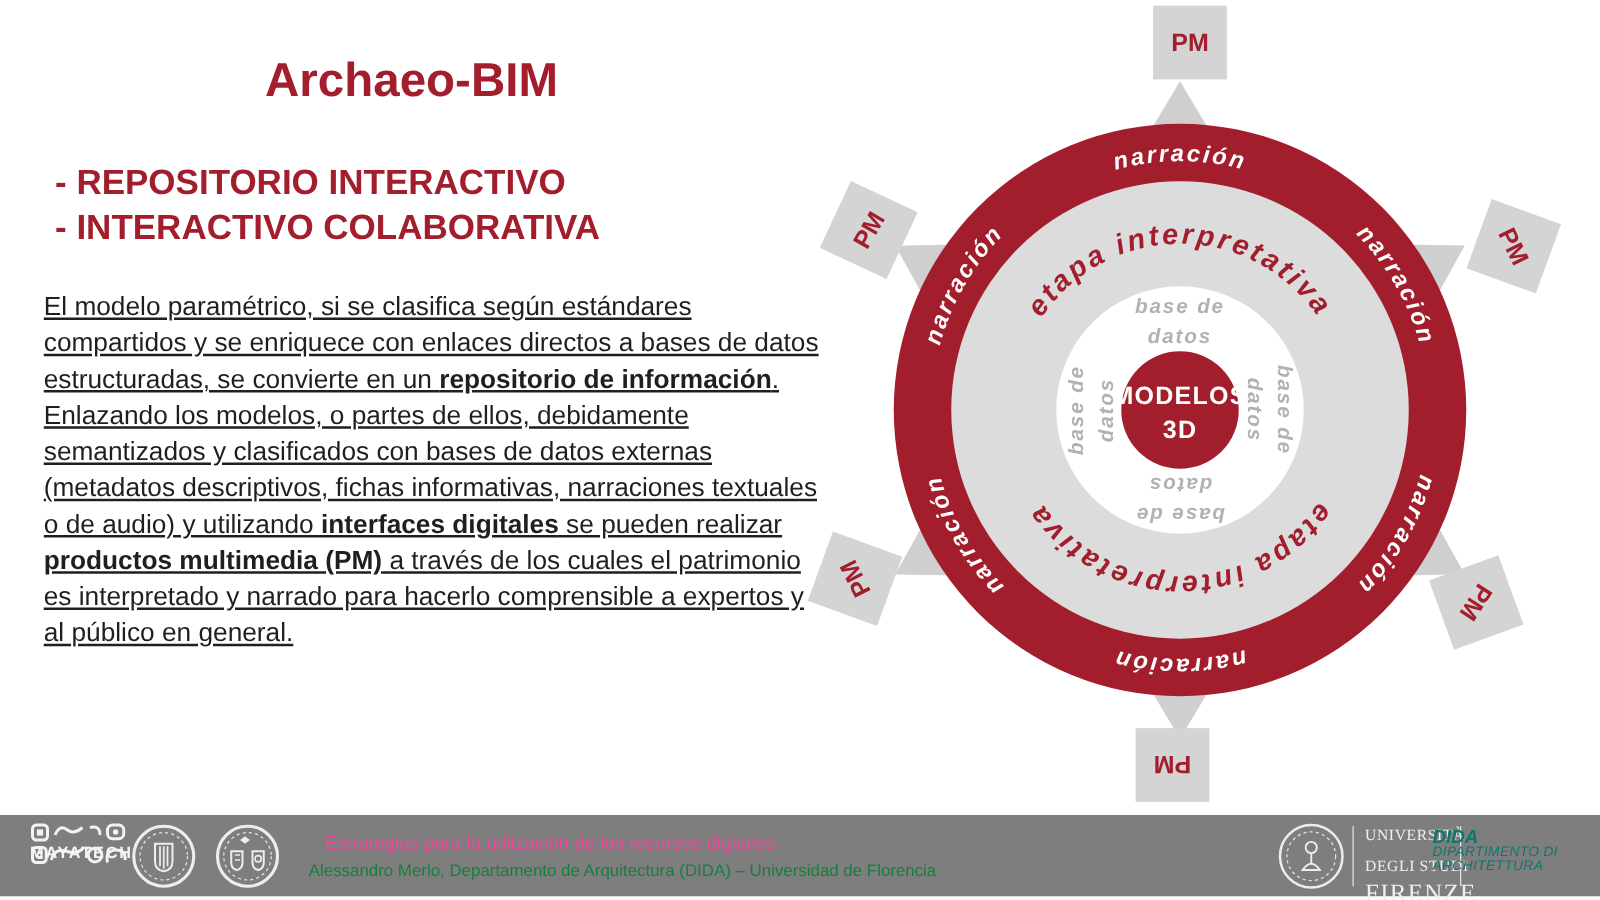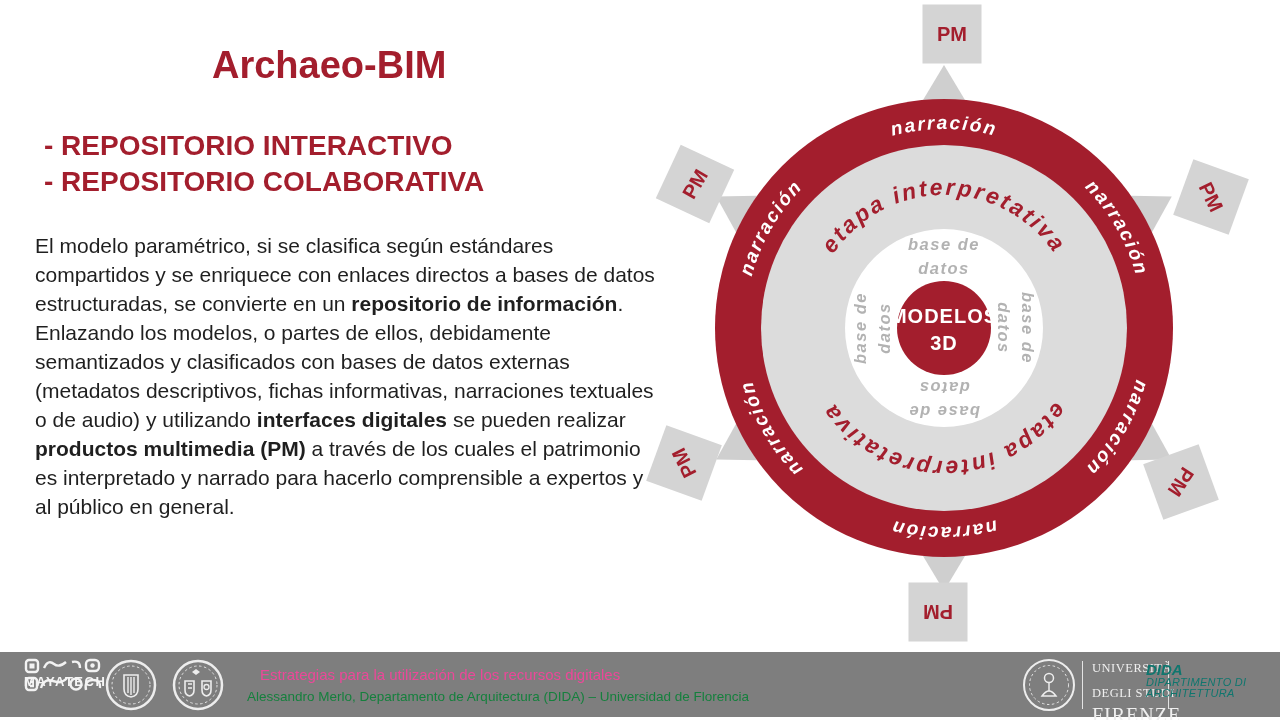--- a/index.html
+++ b/index.html
@@ -10,21 +10,21 @@
     --footer-gray:#7E7E7E;
   }
   html,body{margin:0;padding:0;background:#fff;}
   .slide{position:relative;width:1280px;height:720px;background:#fff;overflow:hidden;
          font-family:"Liberation Sans",sans-serif;}
   .title{position:absolute;left:212px;top:44px;font-size:38px;font-weight:bold;
          color:var(--accent,#A31E2D);letter-spacing:0;}
   .bullets{position:absolute;left:44px;top:128px;font-size:28px;font-weight:bold;
            color:var(--accent,#A31E2D);line-height:36px;white-space:nowrap;}
   .paragraph{position:absolute;left:35px;top:231px;width:620px;font-size:21px;
-             line-height:29px;color:#1F1F1F;}
+             line-height:29px;color:#1F1F1F;text-decoration:underline;}
   .paragraph b{font-weight:bold;}
 
   svg text{font-family:"Liberation Sans",sans-serif;}
   .narr-text{font-size:19px;font-weight:bold;font-style:italic;fill:#FFFFFF;letter-spacing:2px;}
   .etapa-text{font-size:23px;font-weight:bold;font-style:italic;fill:var(--accent,#A31E2D);letter-spacing:2.5px;}
   .db-text{font-size:16.5px;font-weight:bold;font-style:italic;fill:var(--db-gray,#B2B2B2);letter-spacing:1.5px;}
   .center-text{font-size:20px;font-weight:bold;fill:#FFFFFF;letter-spacing:1px;}
   .pm-text{font-size:20px;font-weight:bold;fill:var(--accent,#A31E2D);}
   .pm-square{fill:var(--square-gray,#D4D4D4);}
   .arrow{fill:#CFCFCF;}
@@ -51,21 +51,21 @@
 </style>
 </head>
 <body>
 
 <div class="slide">
 
   <div class="title">Archaeo-BIM</div>
 
   <div class="bullets">
     <div>- REPOSITORIO INTERACTIVO</div>
-    <div>- REPOSITORIO COLABORATIVA</div>
+    <div>- INTERACTIVO COLABORATIVA</div>
   </div>
 
   <div class="paragraph"><span>El modelo paramétrico, si se clasifica según estándares compartidos y se enriquece con enlaces directos a bases de datos estructuradas, se convierte en un </span><b>repositorio de información</b><span>.<br>Enlazando los modelos, o partes de ellos, debidamente semantizados y clasificados con bases de datos externas (metadatos descriptivos, fichas informativas, narraciones textuales o de audio) y utilizando </span><b>interfaces digitales</b><span> se pueden realizar </span><b>productos multimedia (PM)</b><span> a través de los cuales el patrimonio es interpretado y narrado para hacerlo comprensible a expertos y al público en general.</span></div>
 
   <svg style="position:absolute;left:624px;top:0;width:656px;height:656px" viewBox="624 0 656 656" xmlns="http://www.w3.org/2000/svg">
     <defs>
       <path id="outerTextPath" d="M 745 328 A 199 199 0 0 1 1143 328 A 199 199 0 0 1 745 328"></path>
       <path id="midTextPath" d="M 811 328 A 133 133 0 0 1 1077 328 A 133 133 0 0 1 811 328"></path>
     </defs>
 

